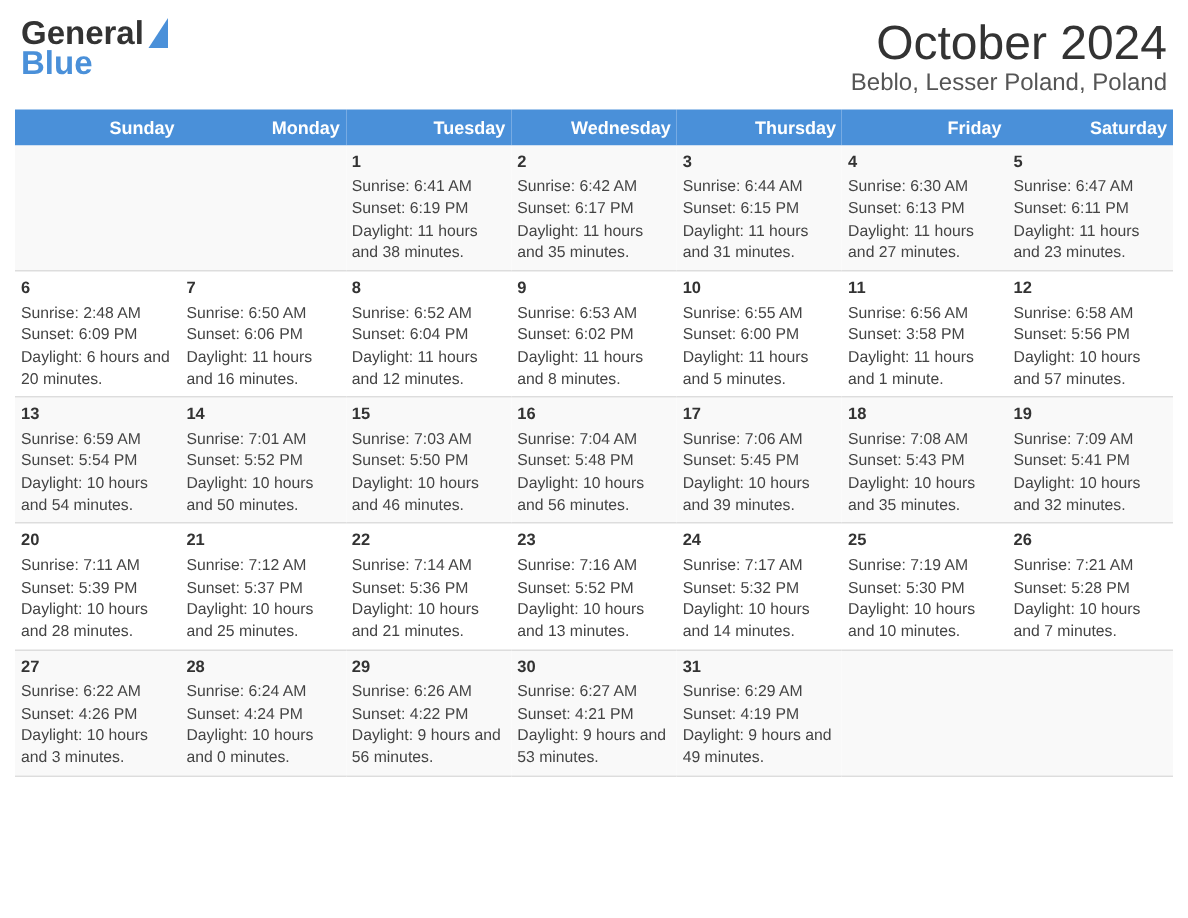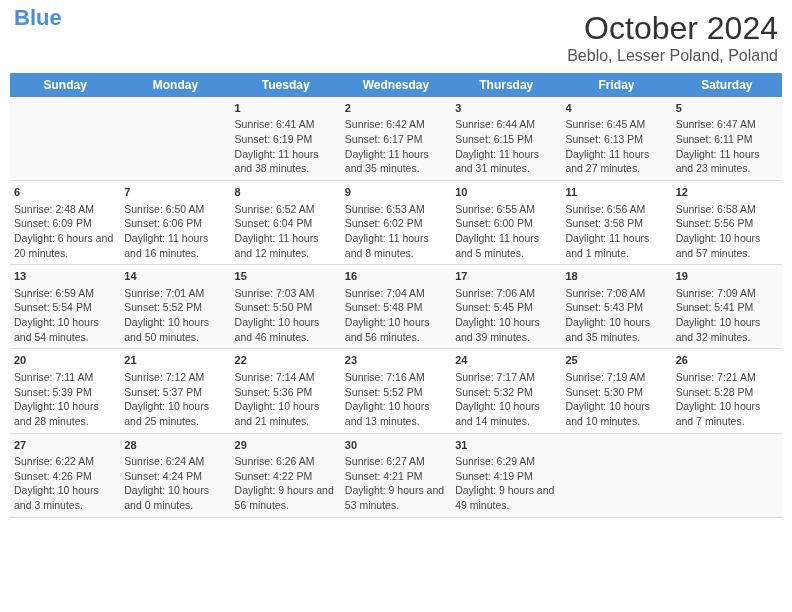--- a/index.html
+++ b/index.html
@@ -36,21 +36,21 @@
     }
     table {
       width: 100%;
       border-collapse: collapse;
       font-size: 11px;
     }
     thead tr th {
       background-color: #4a90d9;
       color: #fff;
       padding: 5px 4px;
-      text-align: center;
+      text-align: right;
       font-size: 12px;
       font-weight: bold;
     }
     tbody tr {
       border-bottom: 1px solid #ddd;
     }
     tbody tr:nth-child(odd) {
       background-color: #f9f9f9;
     }
     tbody tr:nth-child(even) {
@@ -72,20 +72,24 @@
       font-size: 10.5px;
       color: #444;
     }
   </style>
 </head>
 <body>
 
 <div class="header">
   <div class="logo">
     <div style="display:flex; flex-direction:column; line-height:1.1;">
+      <div style="display:flex; align-items:center;">
+        <span style="font-size:22px; font-weight:bold; color:#333;">General</span>
+        <div style="width:0; height:0; border-left:13px solid transparent; border-bottom:20px solid #4a90d9; margin-left:3px;"></div>
+      </div>
       <span style="font-size:22px; font-weight:bold; color:#4a90d9; margin-top:-4px;">Blue</span>
     </div>
   </div>
   <div class="title-section">
     <h1>October 2024</h1>
     <h2>Beblo, Lesser Poland, Poland</h2>
   </div>
 </div>
 
 <table>
@@ -117,21 +121,21 @@
           <div class="cell-content">Daylight: 11 hours and 35 minutes.</div>
         </td>
         <td>
           <span class="day-num">3</span>
           <div class="cell-content">Sunrise: 6:44 AM</div>
           <div class="cell-content">Sunset: 6:15 PM</div>
           <div class="cell-content">Daylight: 11 hours and 31 minutes.</div>
         </td>
         <td>
           <span class="day-num">4</span>
-          <div class="cell-content">Sunrise: 6:45 AM</div>
+          <div class="cell-content">Sunrise: 6:30 AM</div>
           <div class="cell-content">Sunset: 6:13 PM</div>
           <div class="cell-content">Daylight: 11 hours and 27 minutes.</div>
         </td>
         <td>
           <span class="day-num">5</span>
           <div class="cell-content">Sunrise: 6:47 AM</div>
           <div class="cell-content">Sunset: 6:11 PM</div>
           <div class="cell-content">Daylight: 11 hours and 23 minutes.</div>
         </td>
       </tr>

